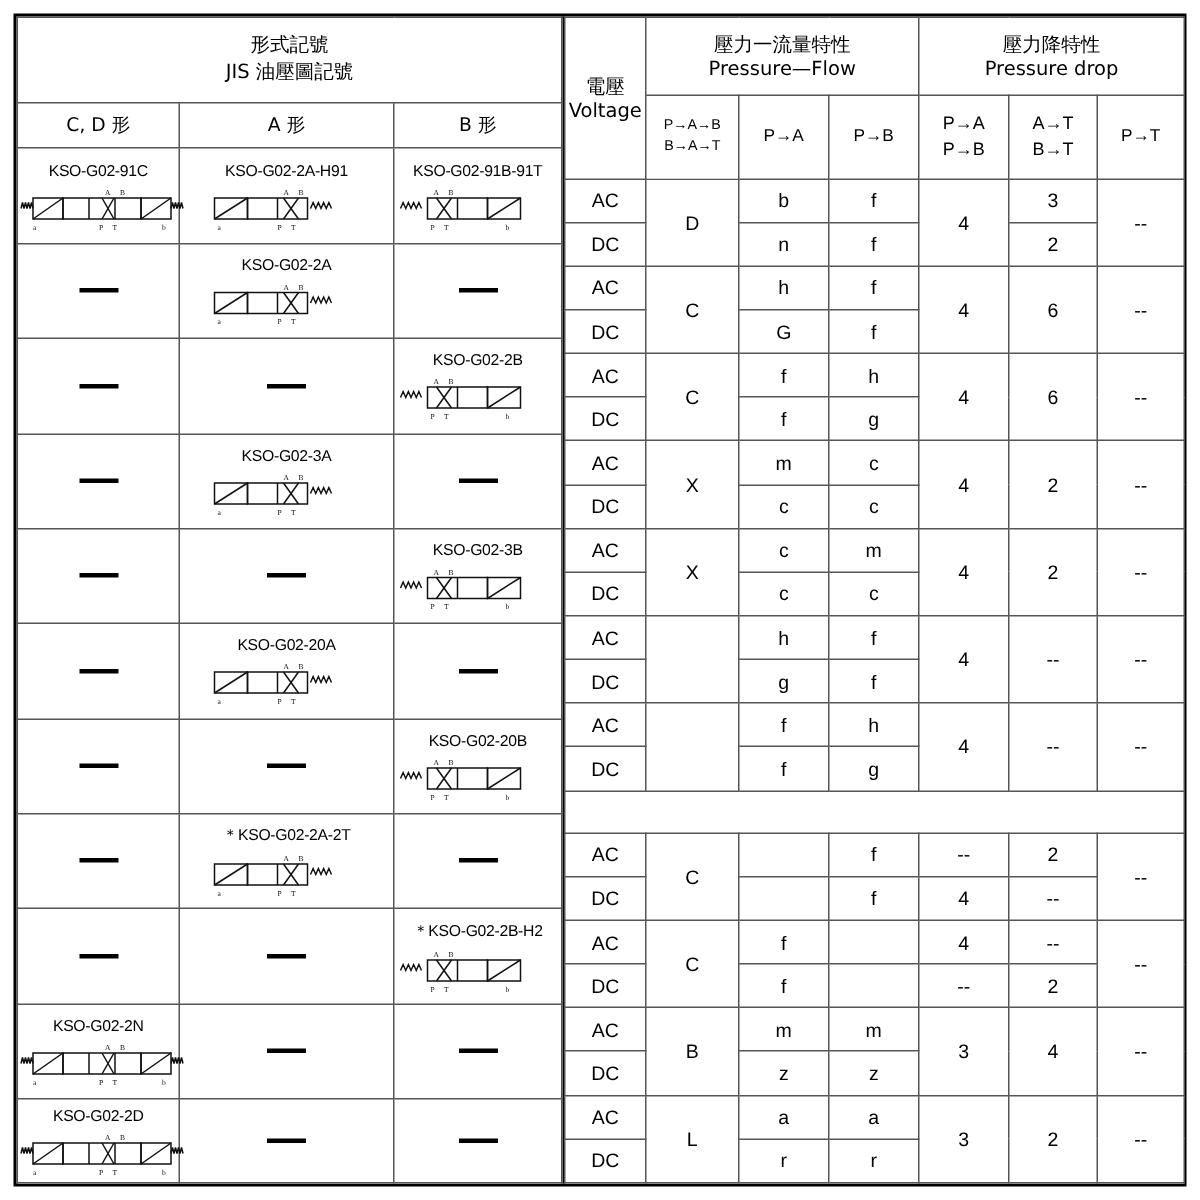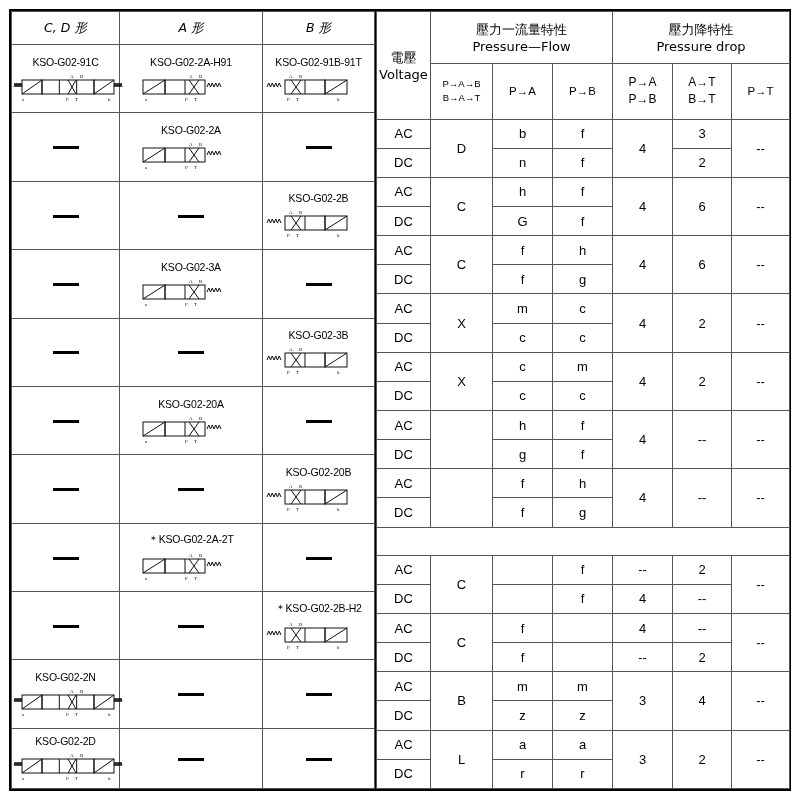--- a/index.html
+++ b/index.html
@@ -98,21 +98,27 @@
     <div class="vsplit"></div>
 
     <div id="leftwrap">
       <table class="grid" id="leftTable">
         <colgroup>
           <col style="width:108px">
             <col style="width:143px">
             <col style="width:112px">
         </colgroup>
         <tbody id="leftBody">
-            <tr style="height: 28px; font-style: italic;">
+            <tr style="height: 52px;">
+              <td colspan="3" class="hdr-big cn">
+                <div>形式記號</div>
+                <div>JIS 油壓圖記號</div>
+              </td>
+            </tr>
+            <tr style="height: 28px;">
               <td class="hdr-small cn">C‚ D 形</td>
               <td class="hdr-small cn">A 形</td>
               <td class="hdr-small cn">B 形</td>
             </tr>
             <tr style="height: 58px;">
               <td class="symcell">
                 <span class="modelname">KSO-G02-91C</span>
                 <div>
                   <svg class="symbox" width="112" height="36" viewBox="0 0 112 36">
                     <rect x="10" y="12" width="20" height="14" stroke="#111" fill="none" stroke-width="1"></rect>

